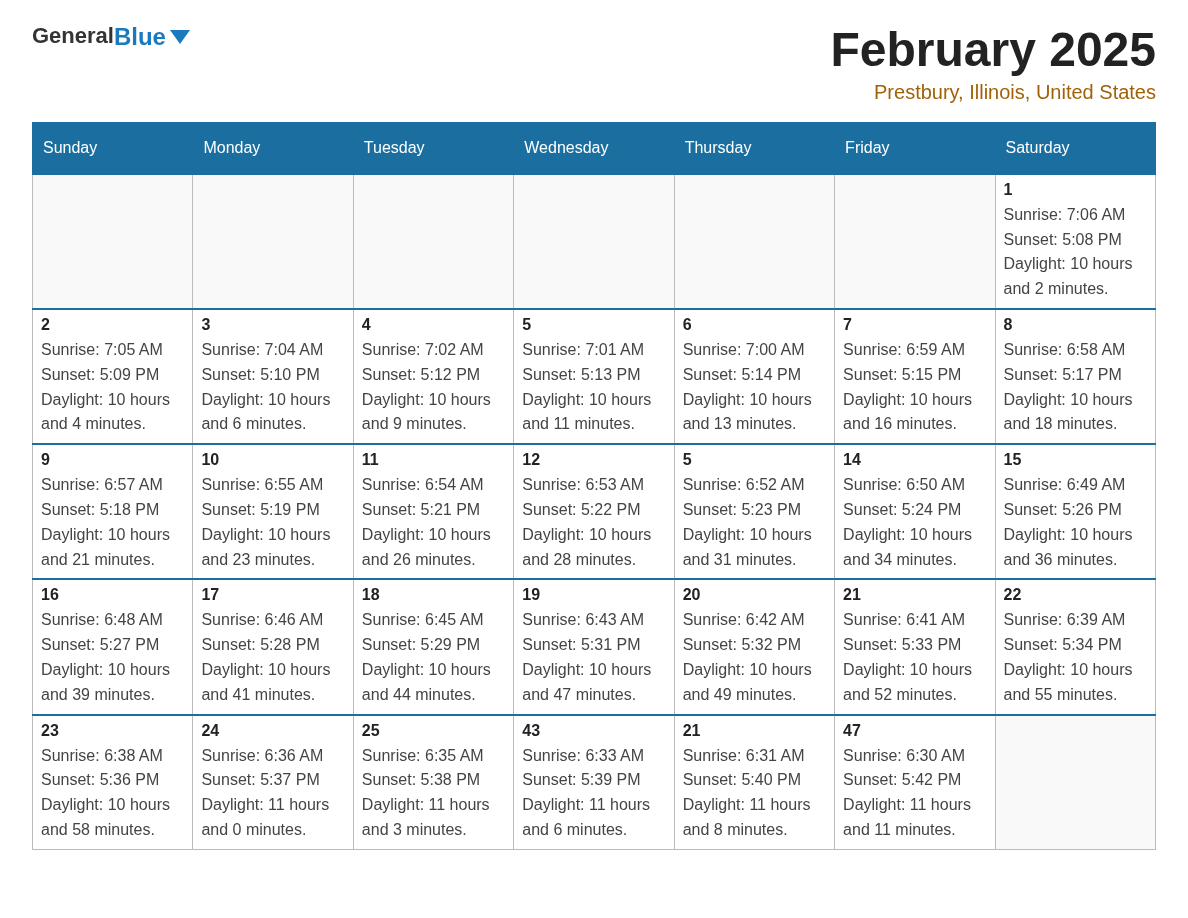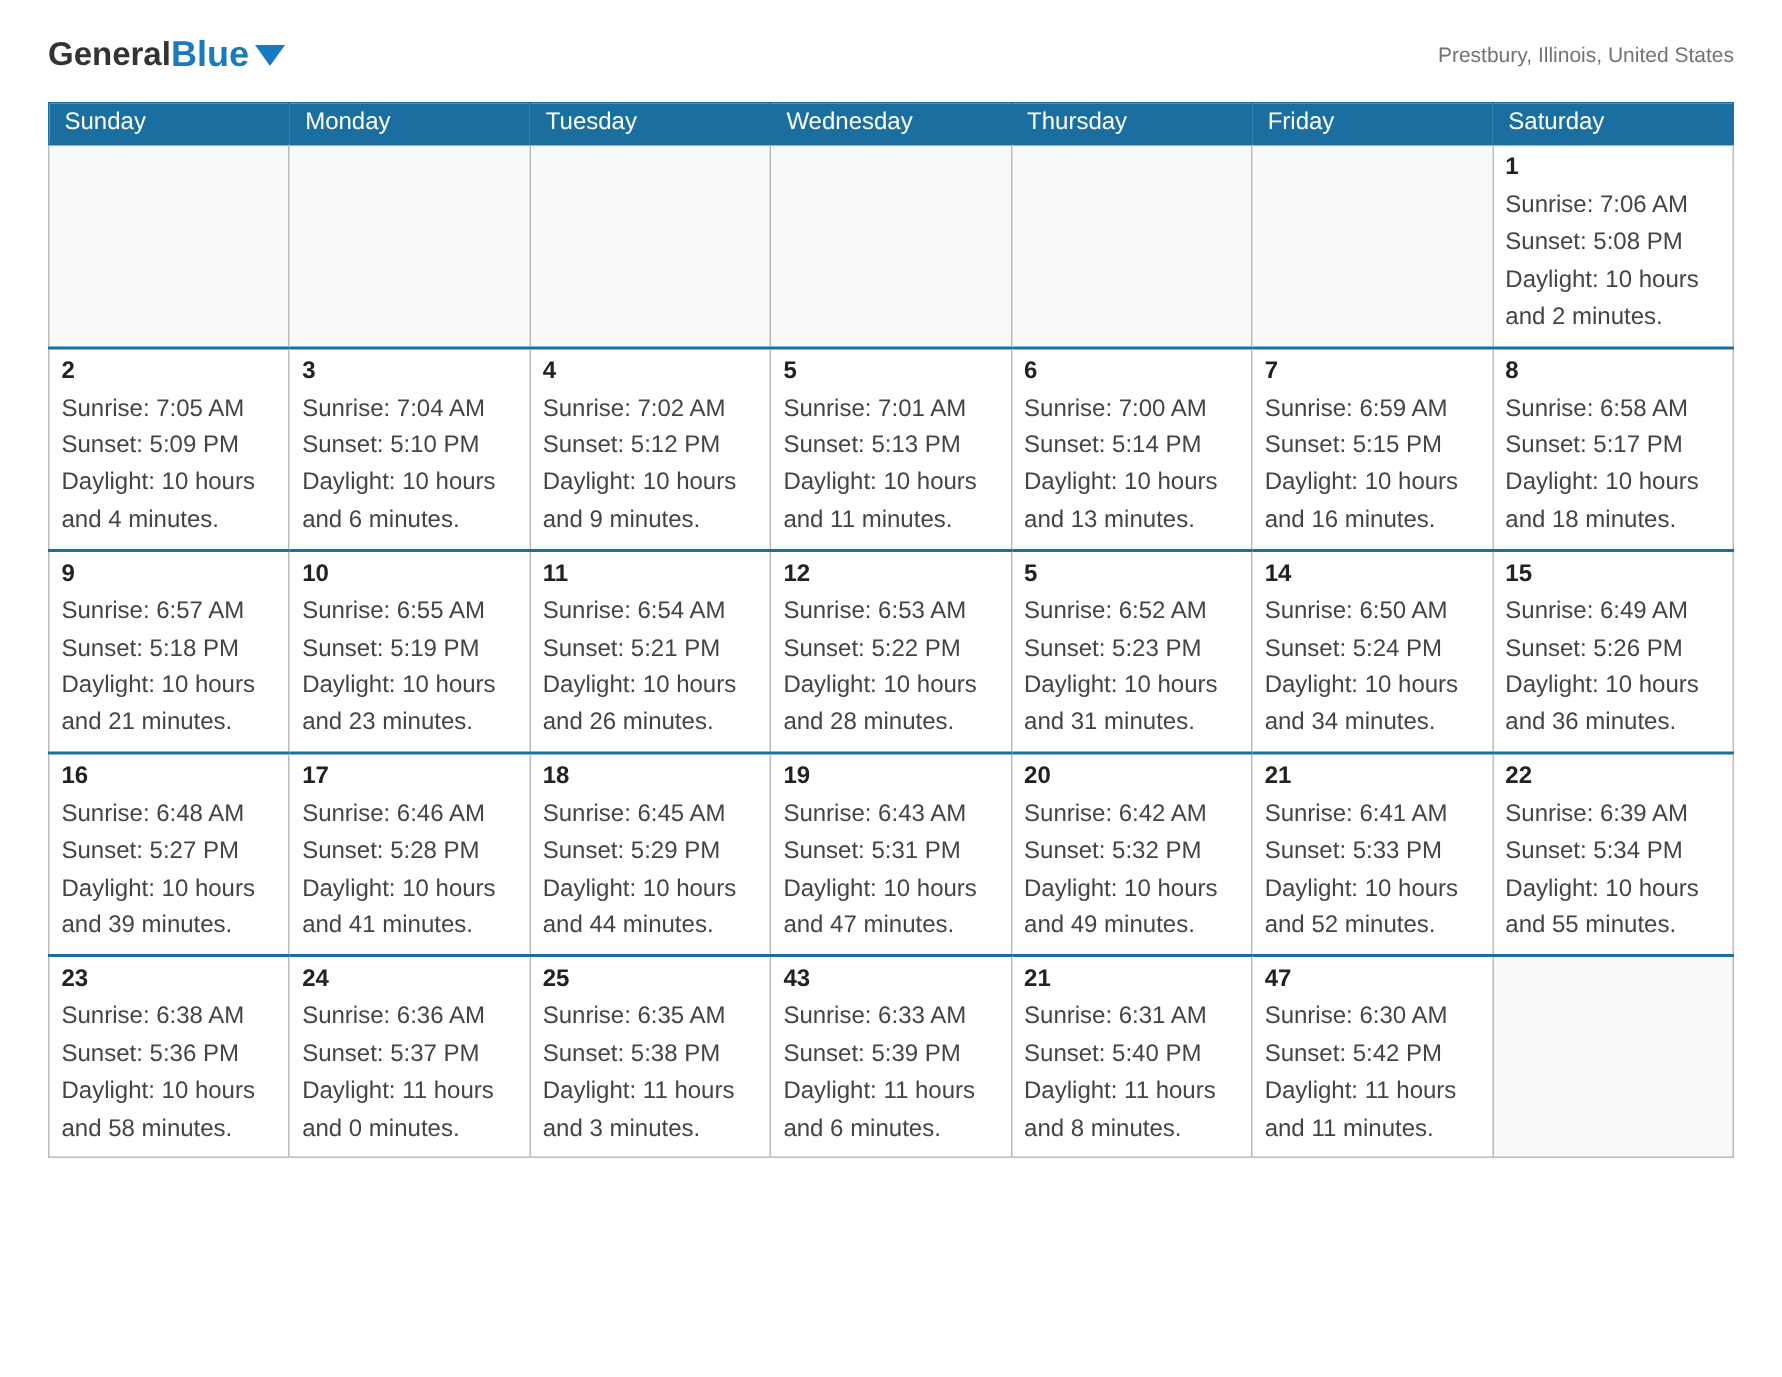--- a/index.html
+++ b/index.html
@@ -48,35 +48,35 @@
     .title-section {
       text-align: right;
     }
     .calendar-title {
       font-size: 48px;
       font-weight: bold;
       color: #222;
       line-height: 1.1;
     }
     .calendar-subtitle {
-      font-size: 14px;
-      color: #737373;
+      font-size: 20px;
+      color: #a16207;
       margin-top: 4px;
       text-align: right;
     }
     .calendar-table {
       width: 100%;
       border-collapse: collapse;
       table-layout: fixed;
     }
     .calendar-table th {
       background-color: #1a6fa0;
       color: #fff;
       text-align: left;
-      padding: 4px 10px;
+      padding: 16px 10px;
       font-size: 16px;
       font-weight: normal;
       border: 1px solid #1a6fa0;
     }
     .calendar-table td {
       vertical-align: top;
       border: 1px solid #bbb;
       padding: 6px 8px;
       min-height: 110px;
       height: 110px;
@@ -108,20 +108,21 @@
 
 <div class="header-row">
   <div class="logo">
     <span class="logo-general">General</span>
     <span class="logo-blue">
       <span>Blue</span>
       <span class="logo-triangle"></span>
     </span>
   </div>
   <div class="title-section">
+    <div class="calendar-title">February 2025</div>
     <div class="calendar-subtitle">Prestbury, Illinois, United States</div>
   </div>
 </div>
 
 <table class="calendar-table">
   <thead>
     <tr>
       <th>Sunday</th>
       <th>Monday</th>
       <th>Tuesday</th>

